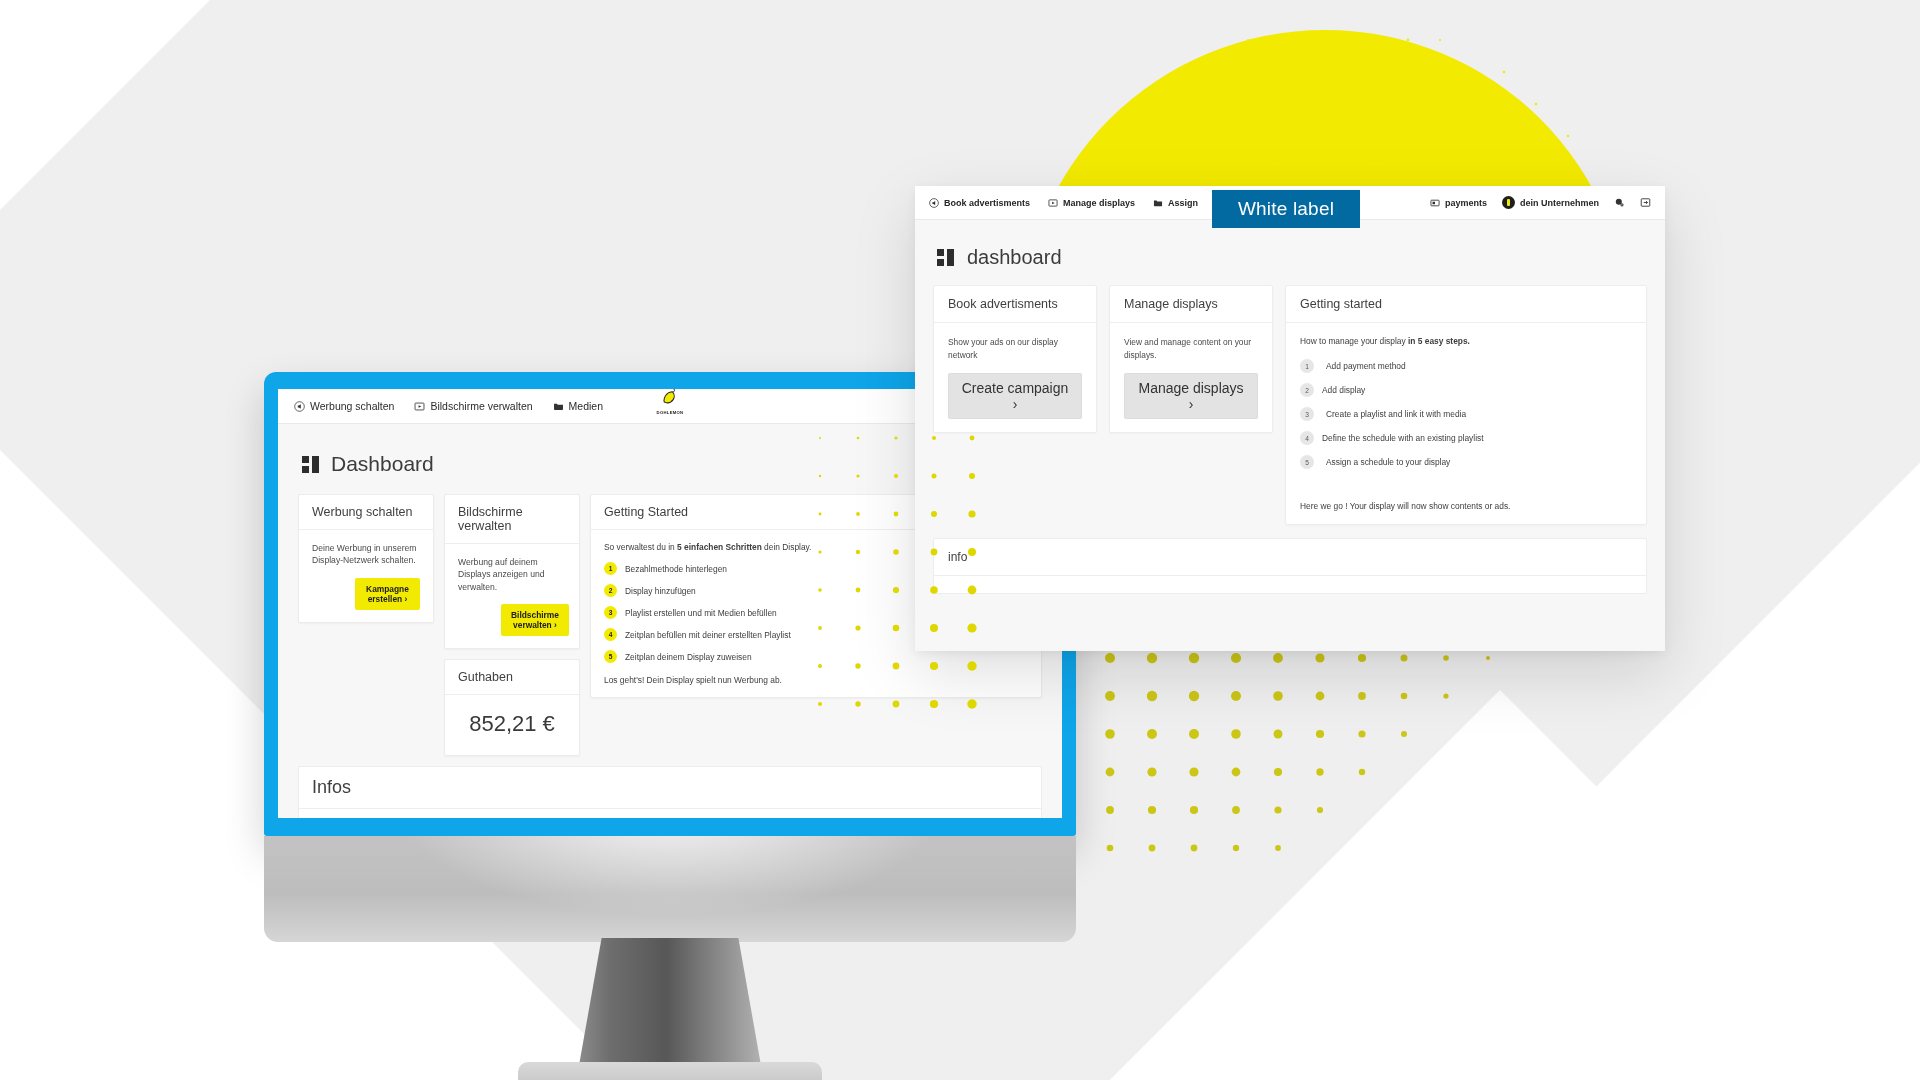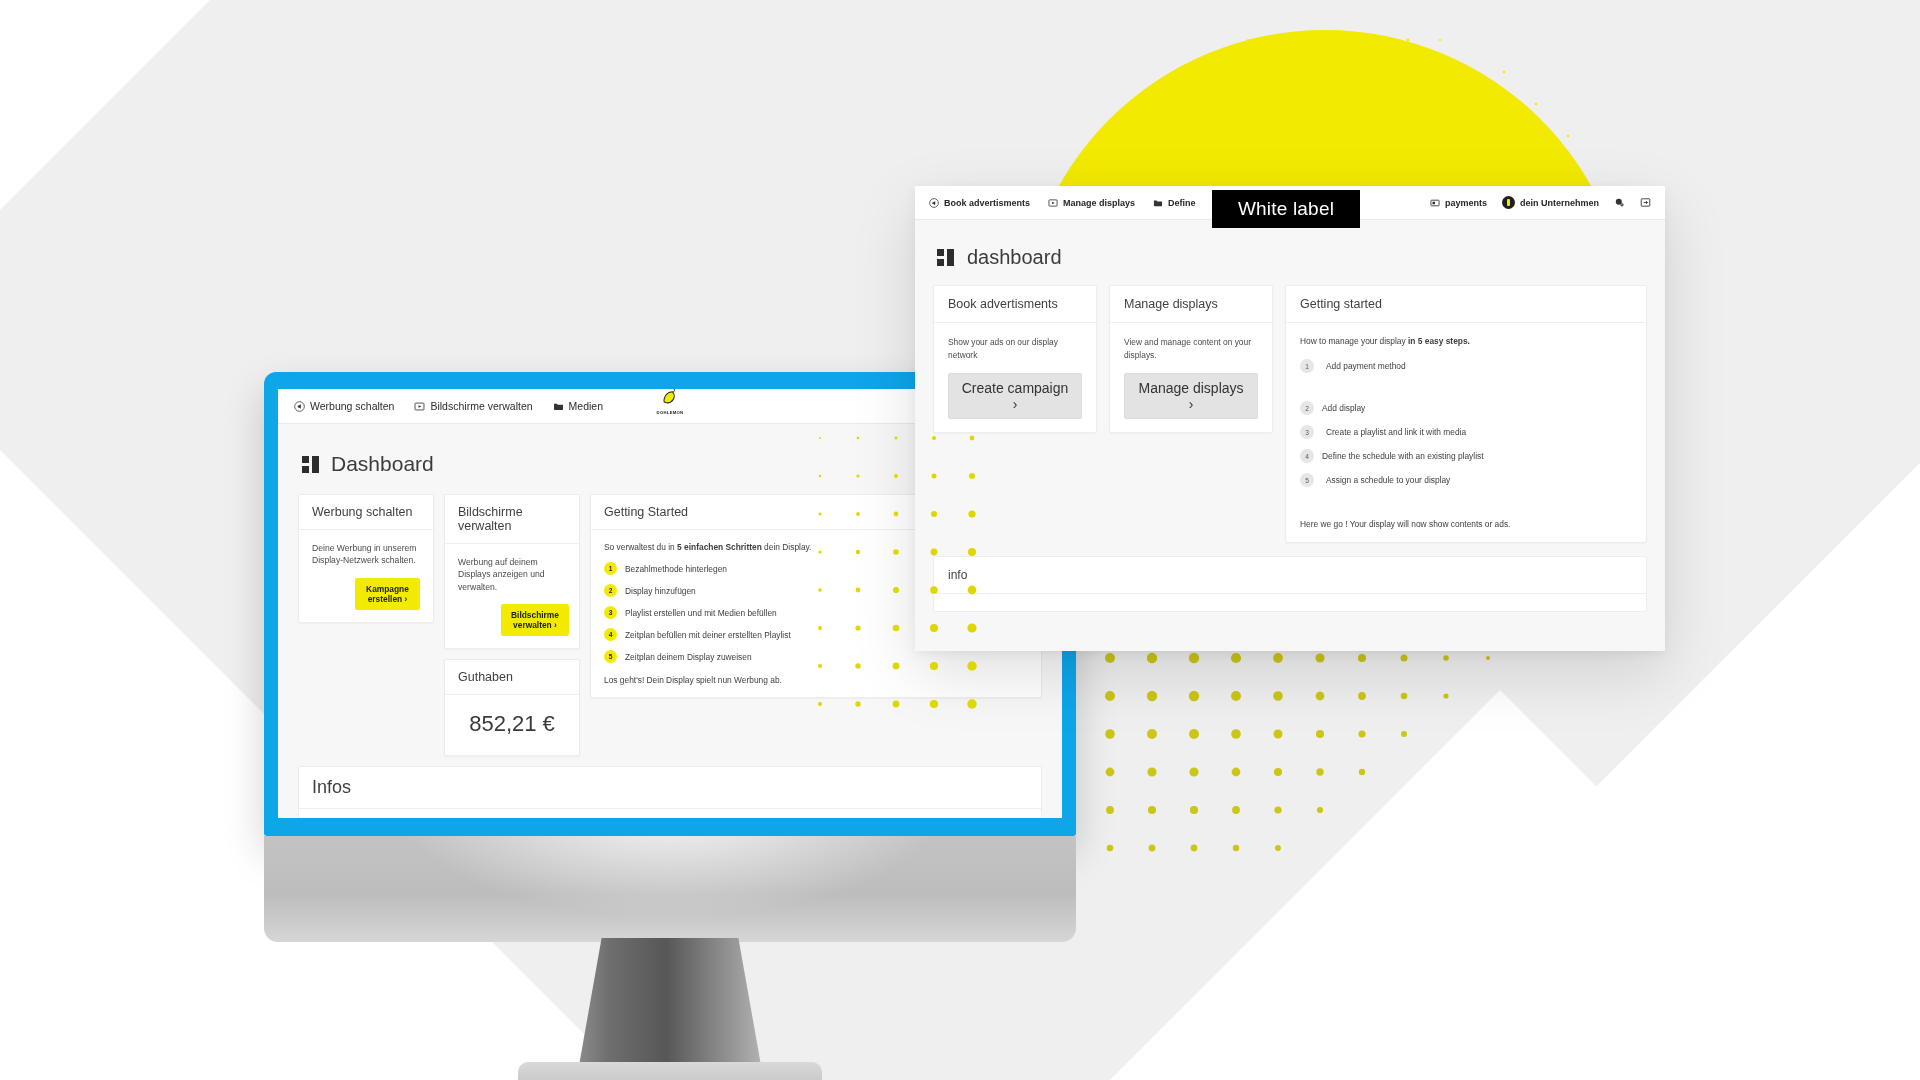--- a/index.html
+++ b/index.html
@@ -126,21 +126,21 @@
   .wl-window{
     position:absolute;left:915px;top:186px;width:750px;height:465px;
     background:#f7f7f7;
     box-shadow:0 22px 60px rgba(0,0,0,.13), 0 3px 10px rgba(0,0,0,.06);
   }
   .wl-nav{padding:0 14px;font-size:9px;gap:18px;height:33px;}
   .wl-nav .nav-item{color:#262626;font-weight:600;}
   .wl-nav-right{margin-left:auto;display:flex;align-items:center;gap:15px;}
   .wl-badge{
     position:absolute;left:1212px;top:190px;width:148px;height:38px;
-    background:#000000;display:flex;align-items:center;justify-content:center;
+    background:#0369a1;display:flex;align-items:center;justify-content:center;
     z-index:6;
   }
   .wl-badge span{color:#fff;font-size:19px;font-weight:400;letter-spacing:.2px;}
   .avatar{
     width:13px;height:13px;border-radius:50%;background:#1f1f1f;
     display:flex;align-items:center;justify-content:center;flex:0 0 auto;
   }
   .avatar i{display:block;width:2.4px;height:7px;background:#f2ea00;border-radius:1px;}
 
   .wl-body{padding:14px 18px 0 18px;}
@@ -569,21 +569,21 @@
             </svg>
         </span>
         <span>Manage displays</span>
       </div>
       <div class="nav-item">
         <span class="nav-ico">
           <svg width="10" height="10" viewBox="0 0 16 16">
               <path d="M1.5 4h4.2l1.2 1.4h7.6V12a1 1 0 0 1-1 1H2.5a1 1 0 0 1-1-1z" fill="#333"></path>
             </svg>
         </span>
-        <span>Define</span>
+        <span>Assign</span>
       </div>
 
       <div class="wl-nav-right">
         <div class="nav-item">
           <span class="nav-ico">
             <svg width="10" height="10" viewBox="0 0 16 16">
                 <rect x="1.5" y="3.5" width="13" height="9" rx="1" fill="none" stroke="#333" stroke-width="1.4"></rect>
                 <rect x="4" y="6" width="4" height="4" fill="#333"></rect>
               </svg>
           </span>
@@ -646,21 +646,21 @@
           </div>
         </div>
 
         <div class="wl-card" style="flex:1;">
           <div class="wl-card-head">Getting started</div>
           <div class="wl-card-body">
             <p class="lead">
               <span>How to manage your display </span><b>in 5 easy steps.</b>
             </p>
             <ul class="steps" style="margin-top:13px;">
-              <li class="step" style="margin-bottom:28px;">
+              <li class="step" style="margin-bottom:10px;">
                 <span class="wl-step-badge">1</span>
                 <span class="step-txt" style="margin-left:4px;">Add payment method</span>
               </li>
               <li class="step" style="margin-bottom:10px;">
                 <span class="wl-step-badge">2</span>
                 <span class="step-txt" style="">Add display</span>
               </li>
               <li class="step" style="margin-bottom:10px;">
                 <span class="wl-step-badge">3</span>
                 <span class="step-txt" style="margin-left:4px;">Create a playlist and link it with media</span>

